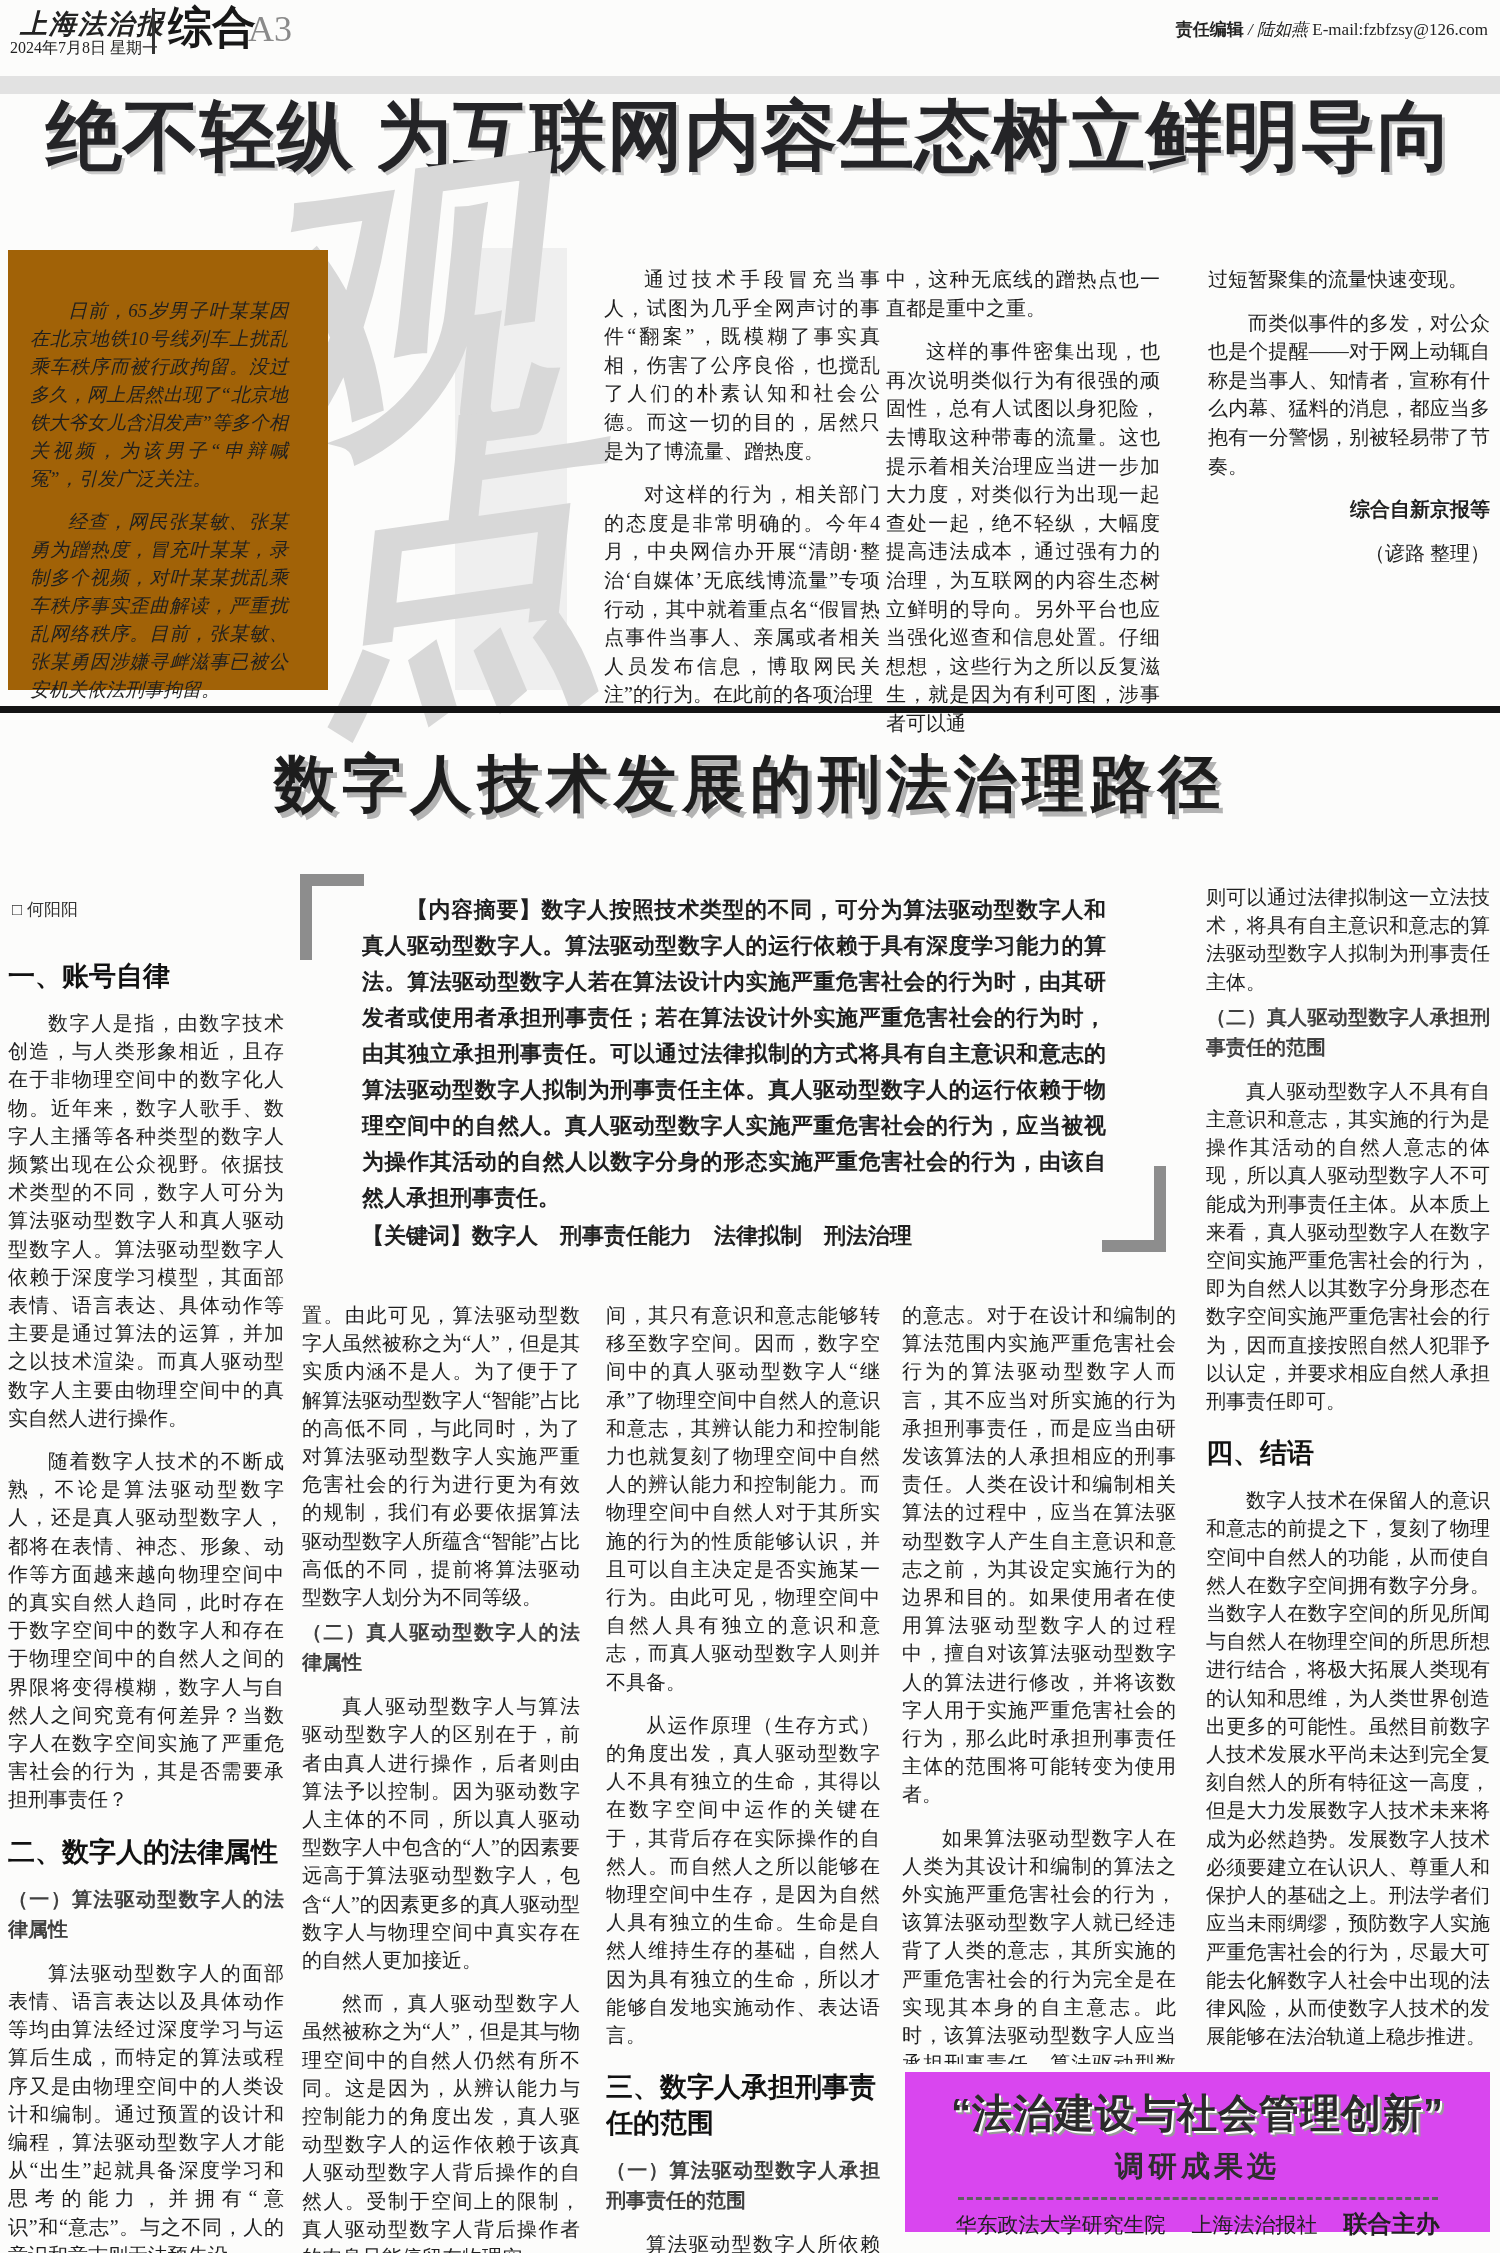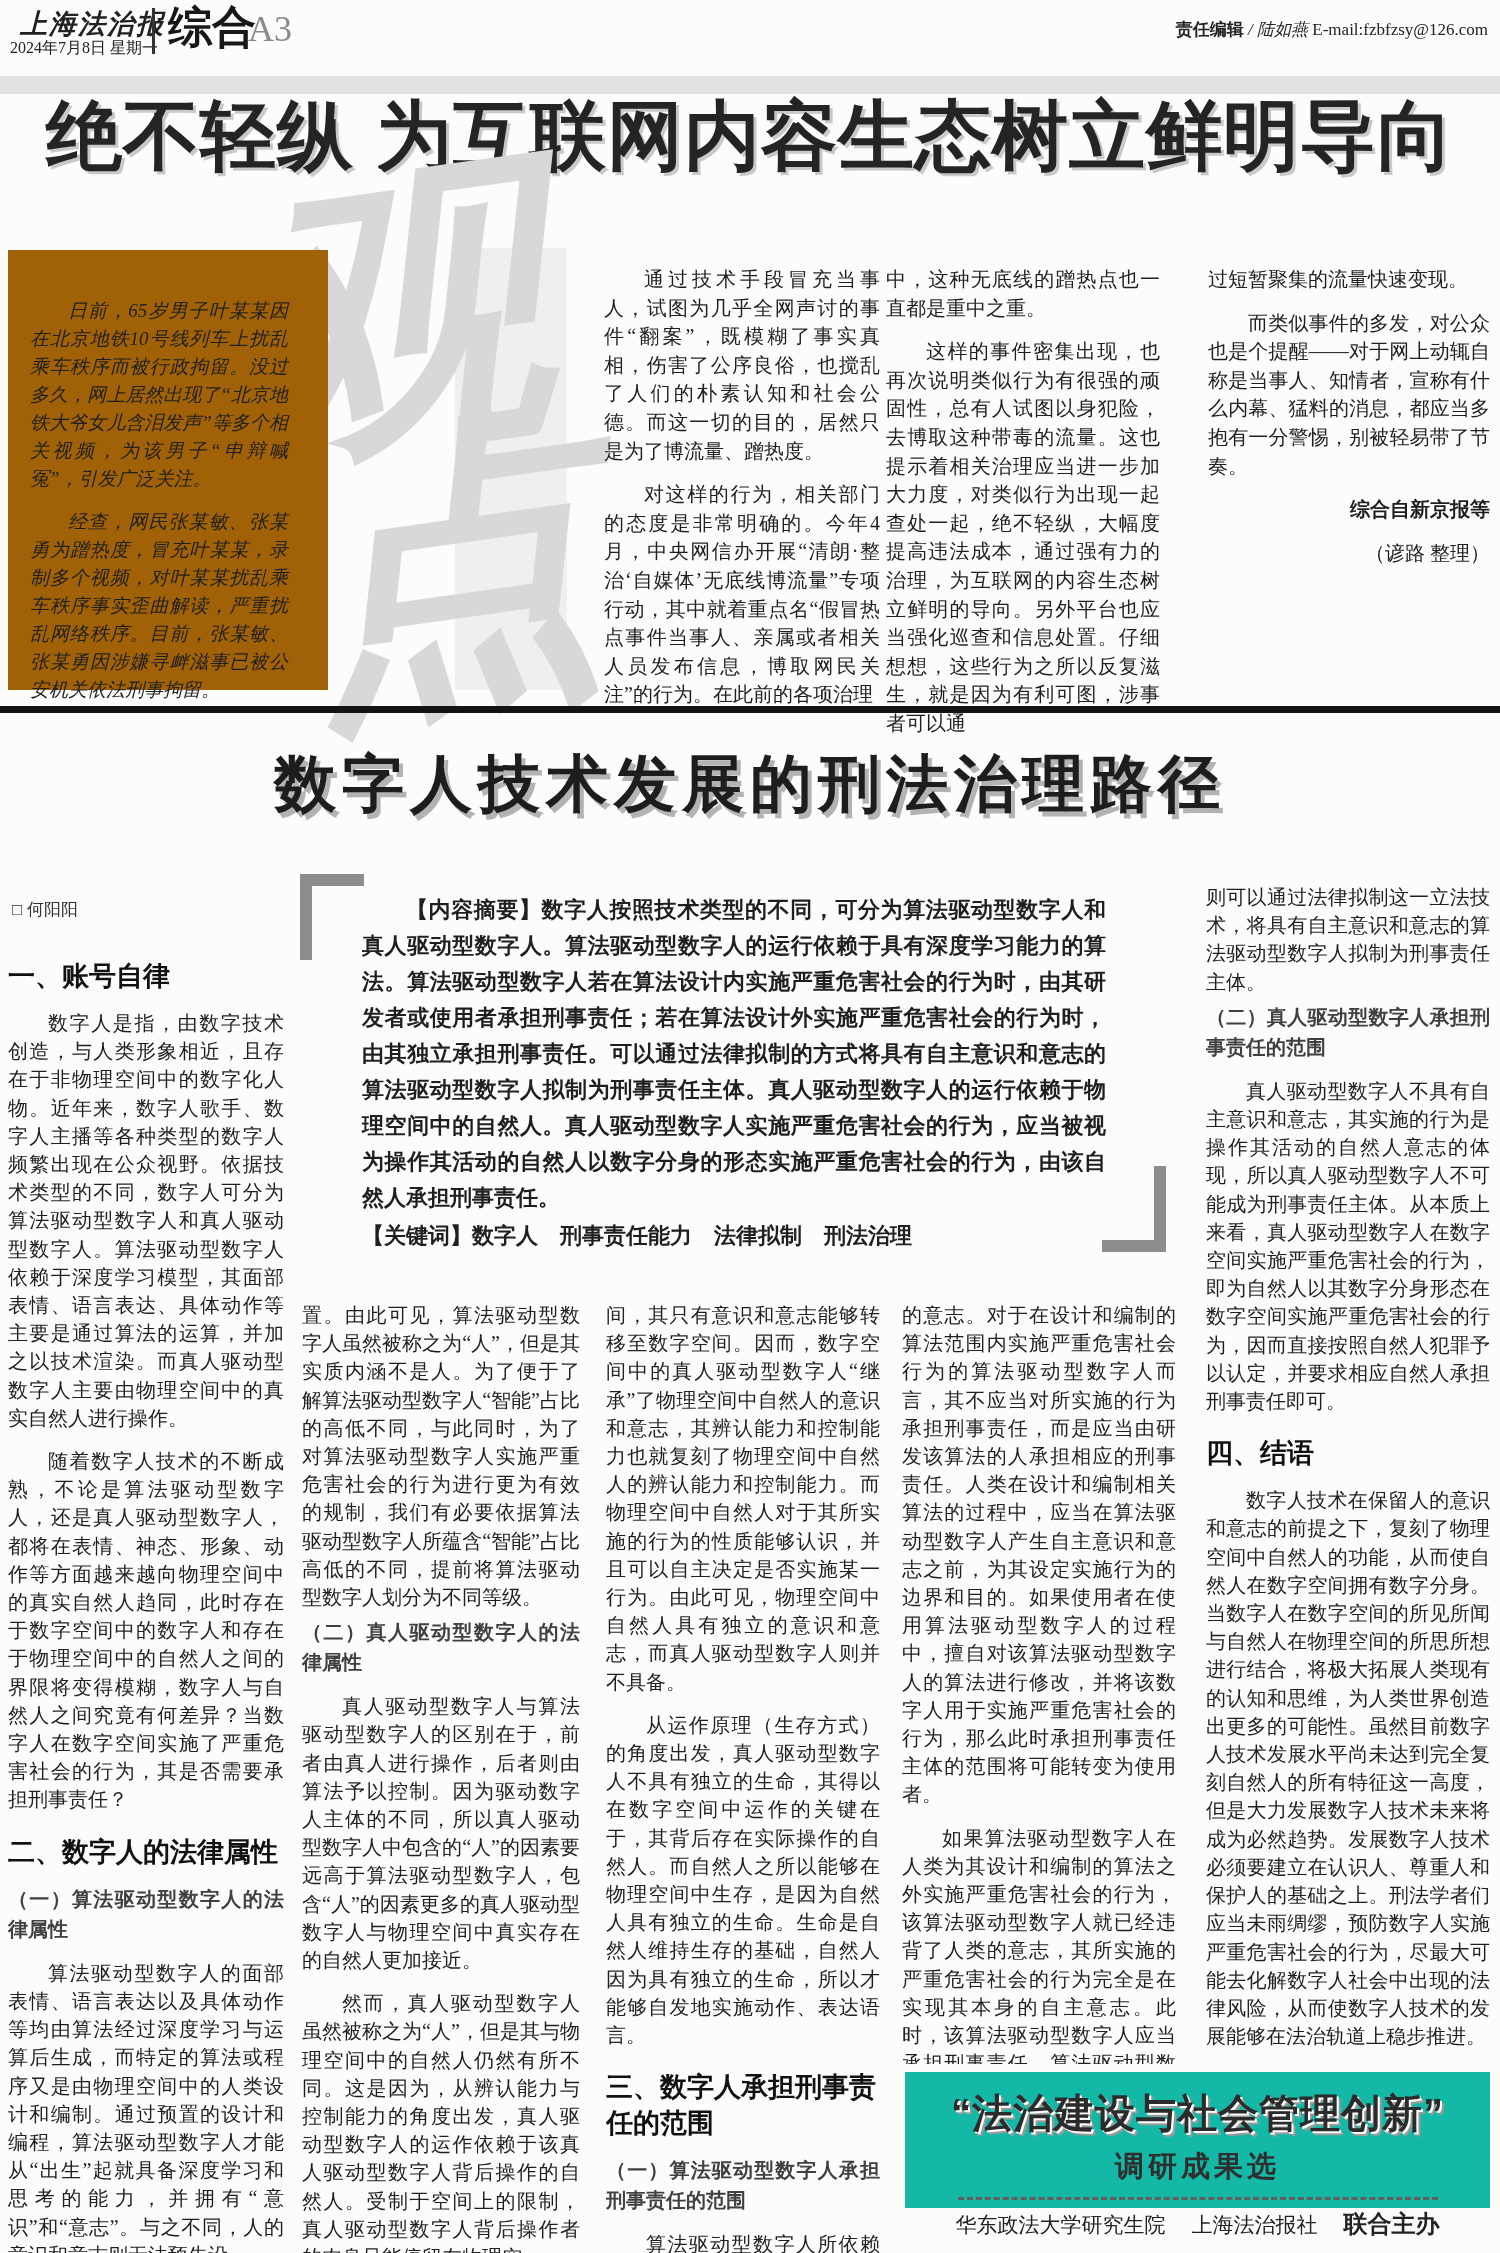--- a/index.html
+++ b/index.html
@@ -62,21 +62,21 @@
   .seg{text-align:justify;margin-top:15px;}
   .t-p{text-indent:2em;}
   .t-pc{text-indent:0;}
   .t-h2{font-family:"Liberation Sans",sans-serif;font-weight:800;font-size:27px;line-height:36px;
         text-align:left;text-indent:0;margin:20px 0 14px 0;color:#111;}
   .t-h3{font-family:"Liberation Sans",sans-serif;font-weight:700;font-size:20px;line-height:30px;
         text-align:justify;text-indent:0;margin:6px 0;color:#404040;}
   .t-by{text-align:right;text-indent:0;font-weight:700;}
   .t-by2{text-align:right;text-indent:0;}
   
-  .notice-box{position:absolute;left:905px;top:2072px;width:585px;height:136px;background:#14b8a6;
+  .notice-box{position:absolute;left:905px;top:2072px;width:585px;height:160px;background:#d946ef;
               z-index:5;text-align:center;font-family:"Liberation Sans",sans-serif;}
   .notice-title{margin-top:14px;font-size:40px;font-weight:900;color:#2b2b2b;letter-spacing:1px;
                 text-shadow:2px 2px 0 #ffffff,4px 4px 0 #9a9a9a;white-space:nowrap;}
   .notice-sub{margin-top:6px;font-size:29px;font-weight:700;color:#2e2e2e;letter-spacing:4px;}
   .notice-dash{width:480px;margin:10px auto 8px auto;border-top:3px dashed #5f5f5f;height:0;}
   .notice-hosts{font-size:21px;color:#222;display:flex;justify-content:center;gap:26px;align-items:baseline;}
   .notice-hosts .suffix{font-size:24px;font-weight:800;}
 </style>
 </head>
 <body>

